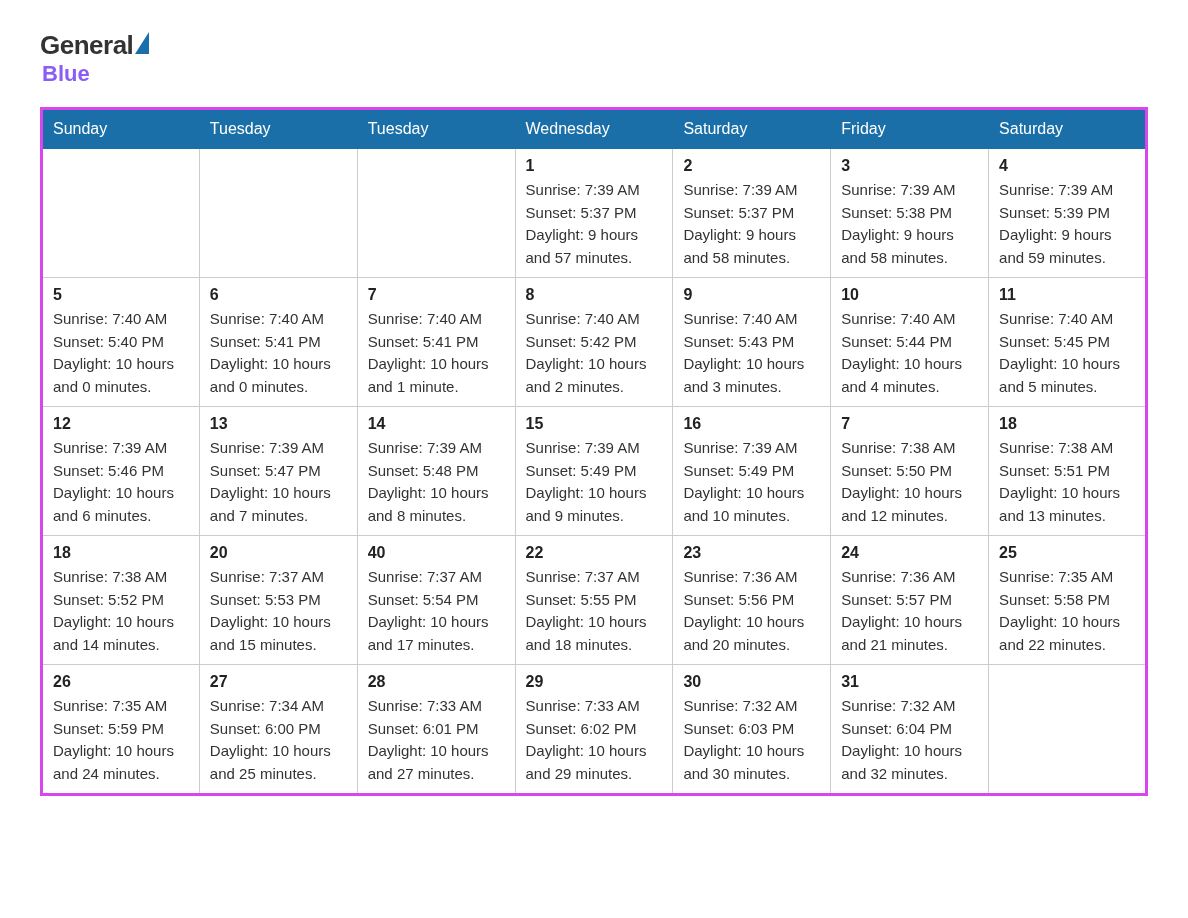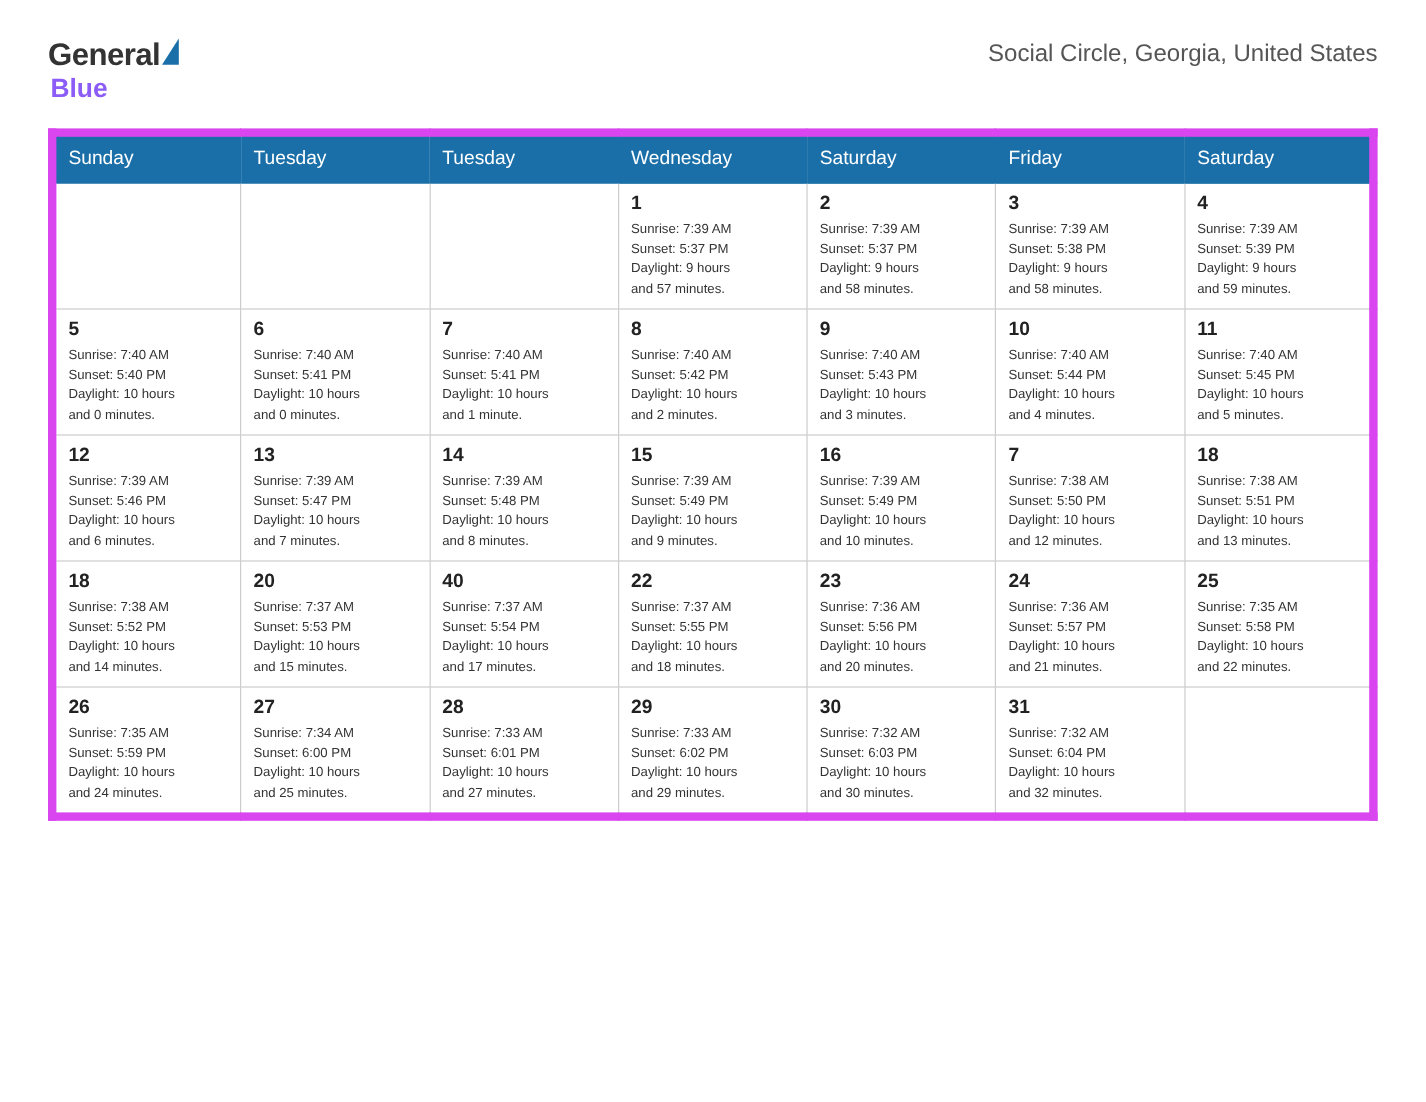--- a/index.html
+++ b/index.html
@@ -56,21 +56,21 @@
       line-height: 1.1;
     }
     .location {
       font-size: 20px;
       color: #555;
       margin-top: 4px;
     }
     .calendar {
       width: 100%;
       border-collapse: collapse;
-      border: 7px solid #d946ef;
+      border: 3px solid #d946ef;
     }
     .calendar th {
       background-color: #1a6fa8;
       color: #fff;
       text-align: left;
       padding: 10px 10px;
       font-size: 16px;
       font-weight: normal;
       border: 1px solid #1a6fa8;
     }
@@ -82,41 +82,40 @@
       min-height: 100px;
     }
     .day-number {
       font-size: 16px;
       font-weight: bold;
       color: #222;
       display: block;
       margin-bottom: 4px;
     }
     .day-info {
-      font-size: 11px;
+      font-size: 15px;
       color: #333;
       line-height: 1.5;
     }
     .empty-cell {
       background: #fff;
     }
   </style>
 </head>
 <body>
 
 <div class="header">
   <div class="logo">
     <div class="logo-top">
       <span class="logo-general">General</span>
       <div class="logo-triangle"></div>
     </div>
     <span class="logo-blue">Blue</span>
   </div>
   <div class="title-section">
-    <div class="location">Social Circle, Georgia, United States</div>
   </div>
 </div>
 
 <table class="calendar">
   <thead>
     <tr>
     <th>Sunday</th>
         <th>Tuesday</th>
         <th>Tuesday</th>
         <th>Wednesday</th>

